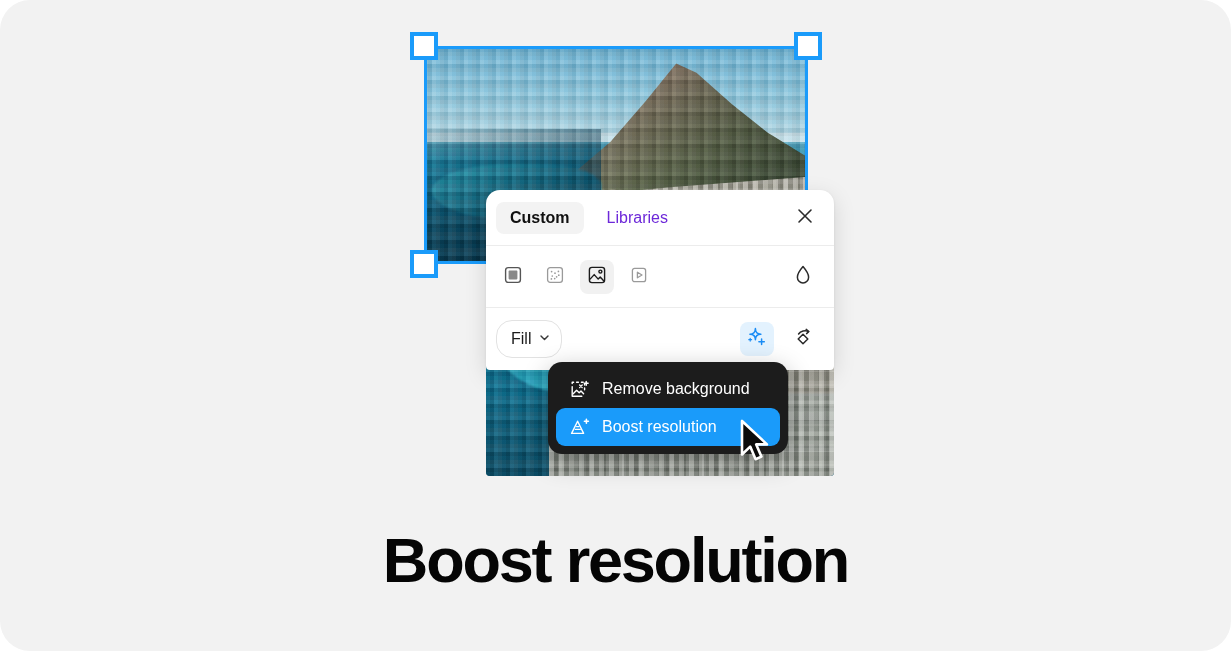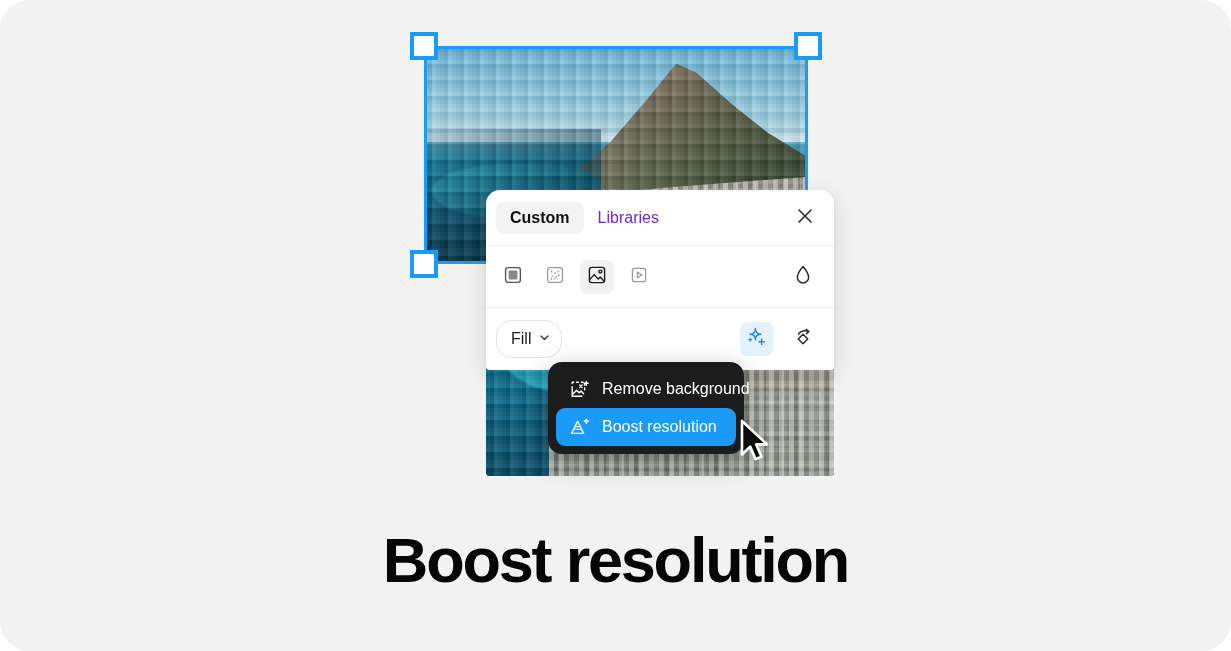--- a/index.html
+++ b/index.html
@@ -195,20 +195,21 @@
     z-index: 10;
     overflow: hidden;
   }
 
   .panel-header {
     display: flex;
     align-items: center;
     height: 56px;
     padding: 0 12px 0 10px;
     border-bottom: 1px solid #ececec;
+    gap: 9px;
   }
 
   .tab {
     font-size: 16px;
     padding: 7px 14px;
     border-radius: 8px;
     color: #6d28d9;
     cursor: pointer;
     white-space: nowrap;
   }
@@ -282,21 +283,21 @@
     color: #1a8cf5;
     margin-right: 12px;
   }
 
   
 
   #context-menu {
     position: absolute;
     left: 548px;
     top: 362px;
-    width: 196px;
+    width: 240px;
     background: #1c1c1c;
     border-radius: 14px;
     padding: 8px;
     z-index: 20;
     box-shadow: 0 8px 26px rgba(0,0,0,0.3);
   }
 
   .menu-item {
     display: flex;
     align-items: center;

